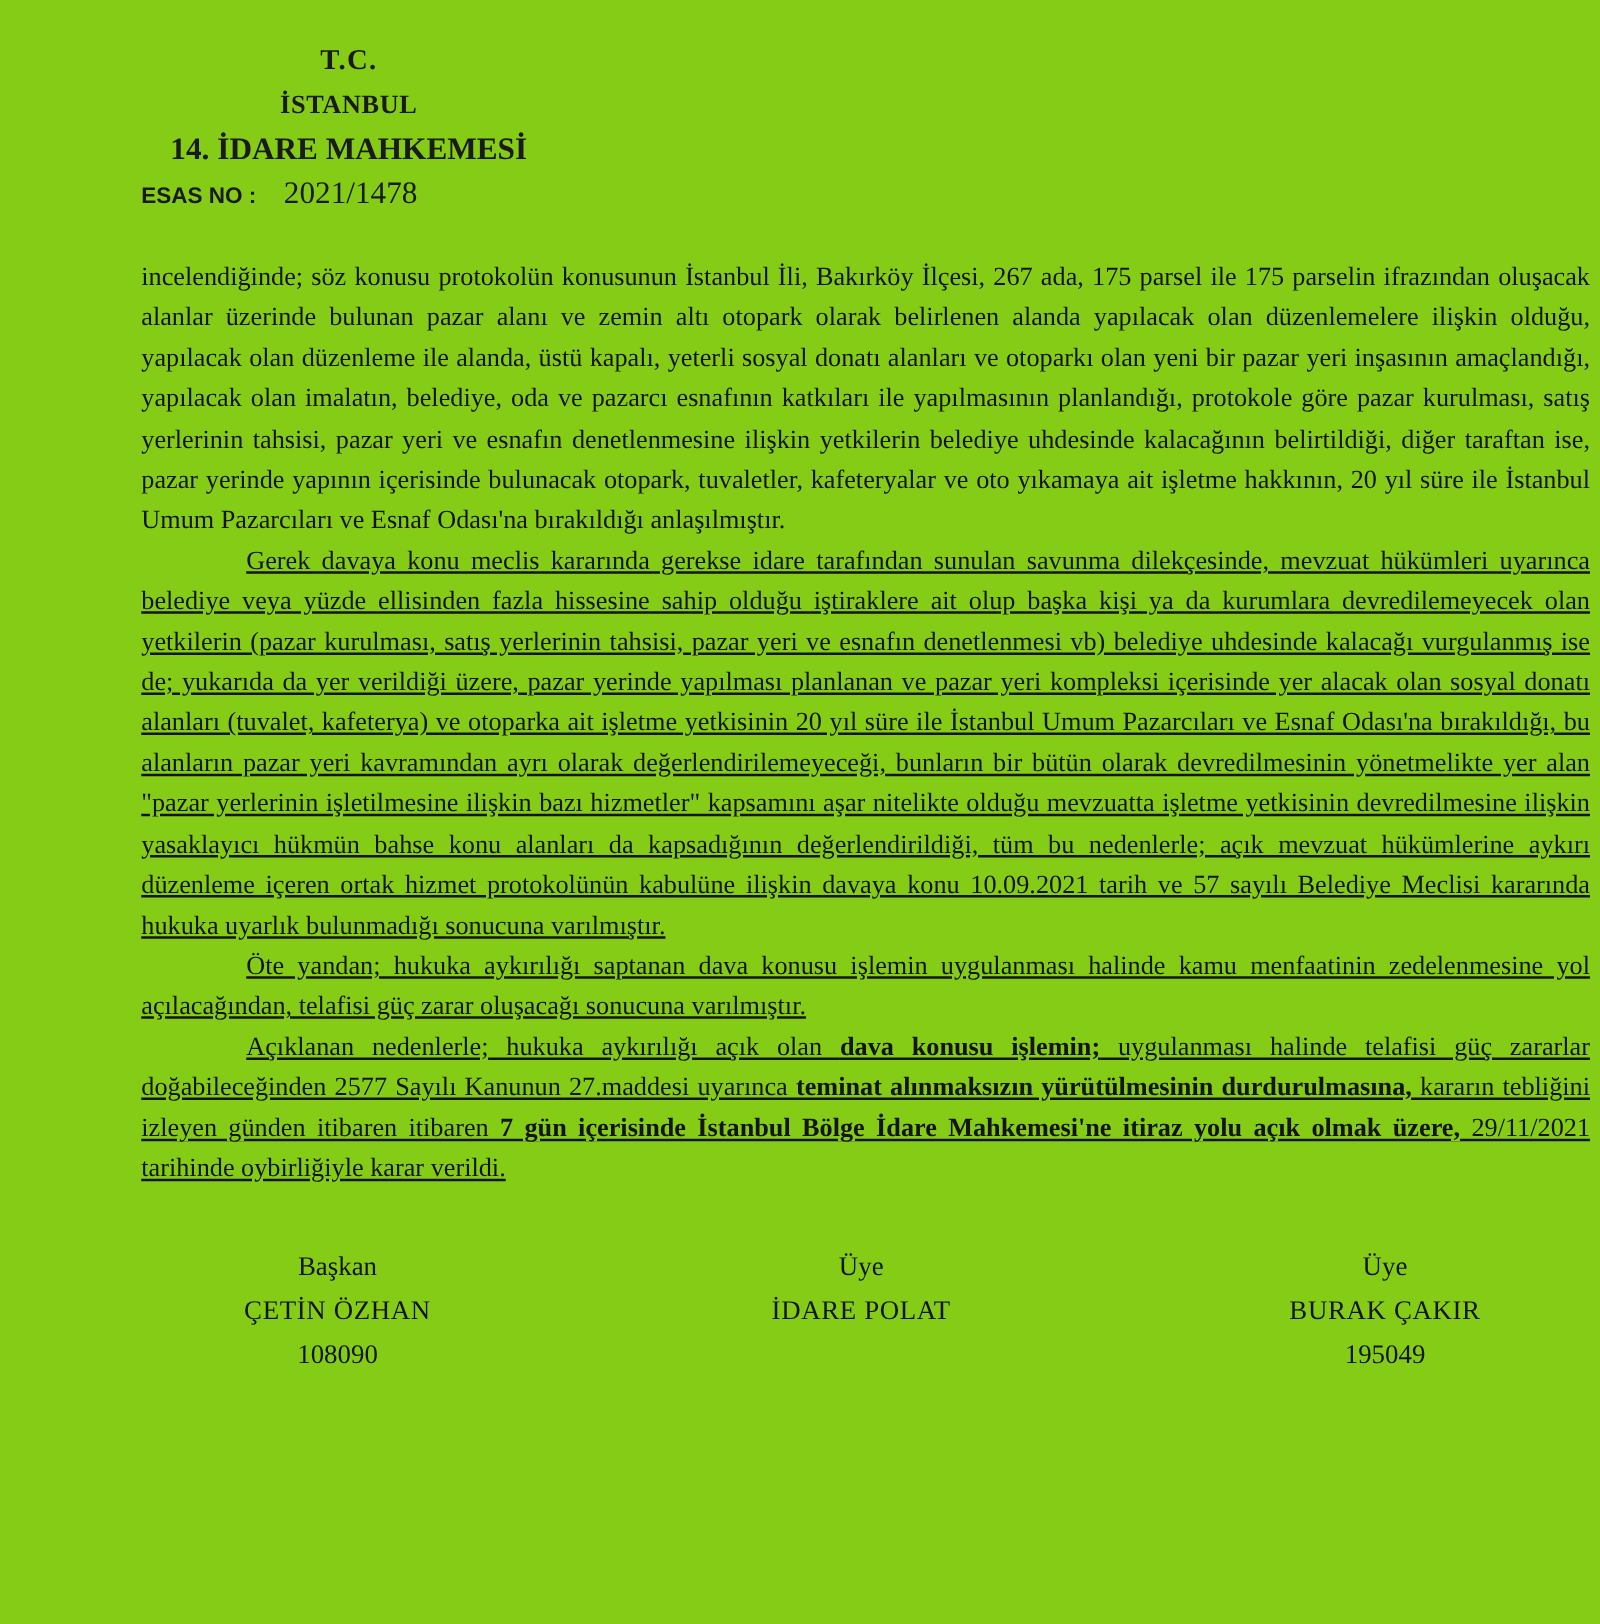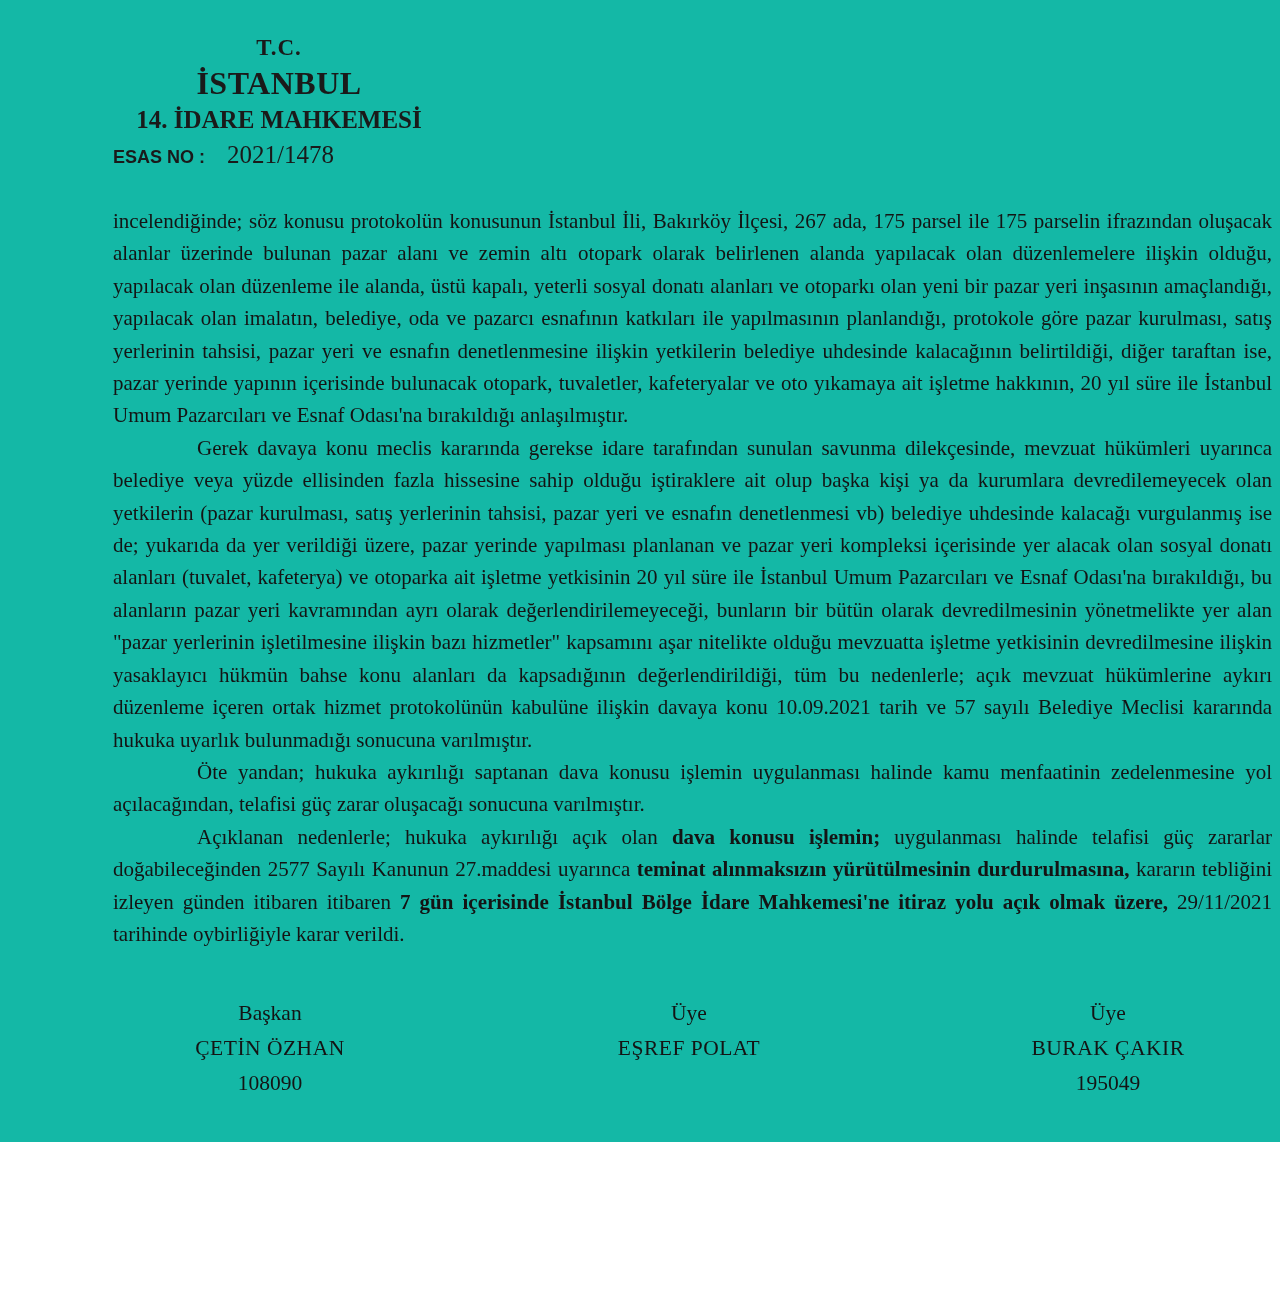--- a/index.html
+++ b/index.html
@@ -1,50 +1,50 @@
 <!DOCTYPE html>
 <html><head>
 <meta charset="utf-8">
 <style>
   html, body { margin: 0; padding: 0; background: #ffffff; }
   .page {
     position: relative;
     width: 1280px;
-    height: 1142px;
-    background: #14b8a6;
+    height: 1299px;
+    background: #84cc16;
     color: #161616;
     font-family: "Liberation Serif", serif;
     overflow: hidden;
   }
   .doc-header {
     padding-top: 30px;
     margin-left: 113px;
     width: 332px;
     text-align: center;
     color: #1a1a1a;
   }
   .hl1 { font-size: 23px; font-weight: 700; line-height: 35px; letter-spacing: 1px; }
-  .hl2 { font-size: 32px; font-weight: 700; line-height: 37px; letter-spacing: 0.5px; }
+  .hl2 { font-size: 21px; font-weight: 700; line-height: 37px; letter-spacing: 0.5px; }
   .hl3 { font-size: 25px; font-weight: 700; line-height: 36px; }
   .esas-line { text-align: left; margin-top: 3px; white-space: nowrap; }
   .esas-label {
     font-family: "Liberation Sans", sans-serif;
     font-weight: 700;
     font-size: 18px;
   }
   .esas-value { font-size: 25px; font-weight: 400; margin-left: 18px; }
   .doc-body {
     margin: 36px 8px 0 113px;
     text-align: justify;
     font-size: 21px;
     line-height: 32.4px;
     color: #141414;
   }
   .para { margin: 0; padding: 0; }
-  .para.indent { text-indent: 84px; }
+  .para.indent { text-indent: 84px; text-decoration: underline; }
   .bold { font-weight: 700; }
   .sig-row {
     display: flex;
     justify-content: space-between;
     margin-top: 46px;
     padding-left: 120px;
     padding-right: 22px;
   }
   .sig-col {
     width: 300px;
@@ -78,21 +78,21 @@
     </div>
 
   <div class="sig-row">
       <div class="sig-col">
         <div class="sig-title">Başkan</div>
         <div class="sig-name">ÇETİN ÖZHAN</div>
         <div class="sig-no">108090</div>
       </div>
       <div class="sig-col">
         <div class="sig-title">Üye</div>
-        <div class="sig-name">EŞREF POLAT</div>
+        <div class="sig-name">İDARE POLAT</div>
       </div>
       <div class="sig-col">
         <div class="sig-title">Üye</div>
         <div class="sig-name">BURAK ÇAKIR</div>
         <div class="sig-no">195049</div>
       </div>
     </div>
 
 </div>
 

